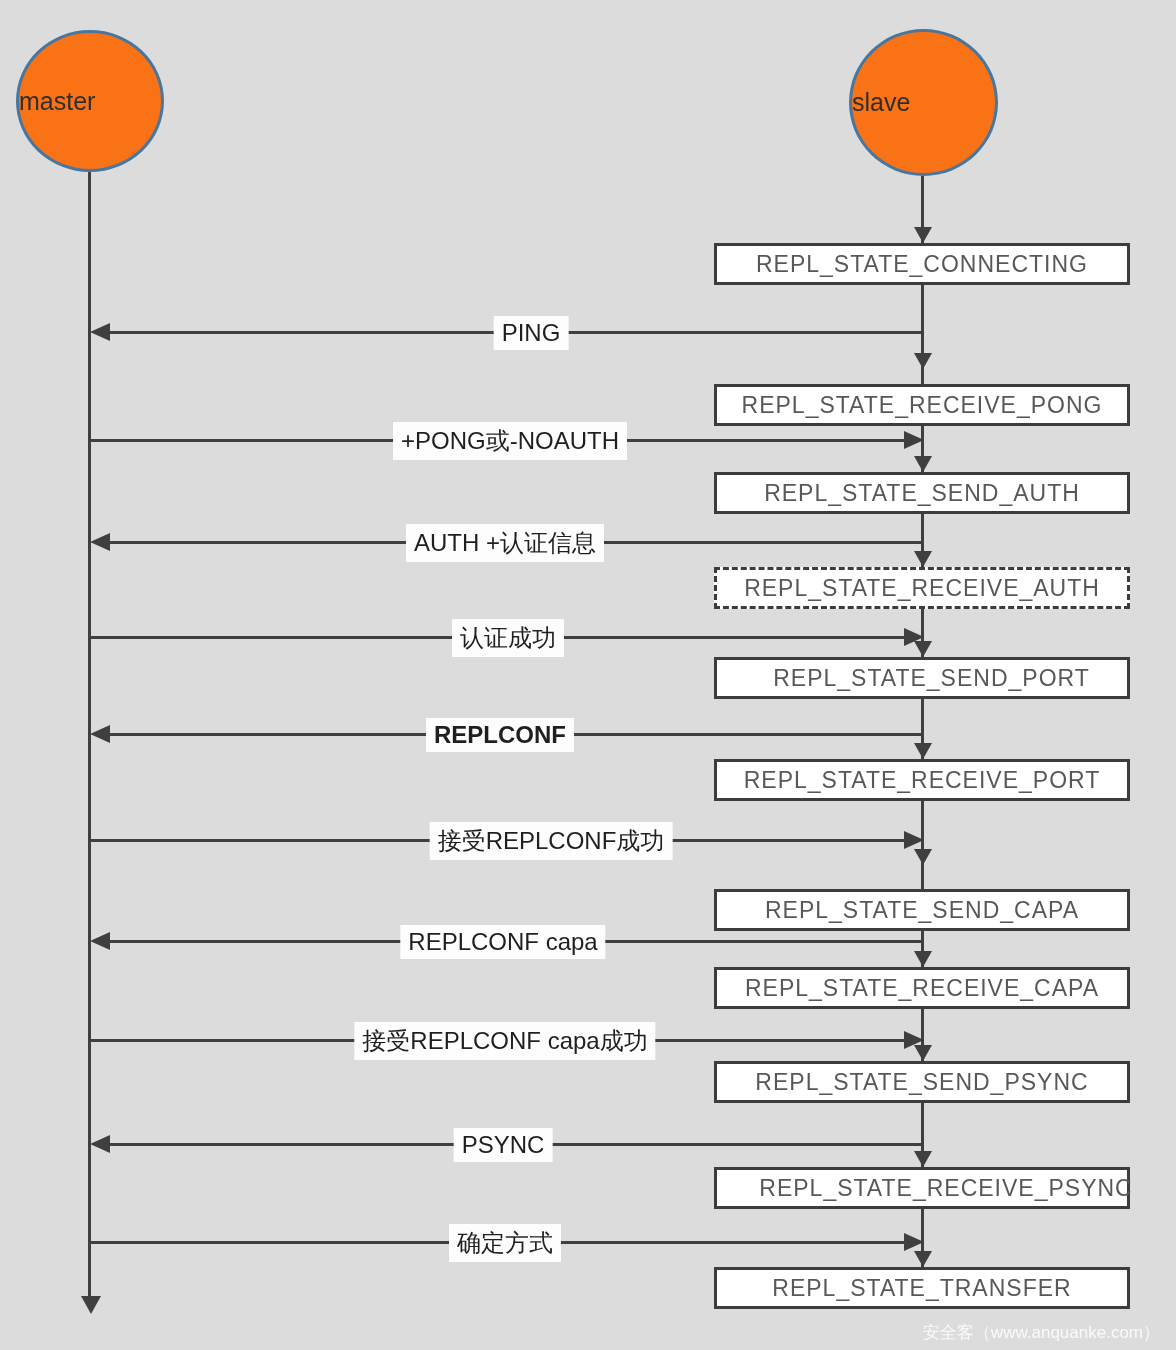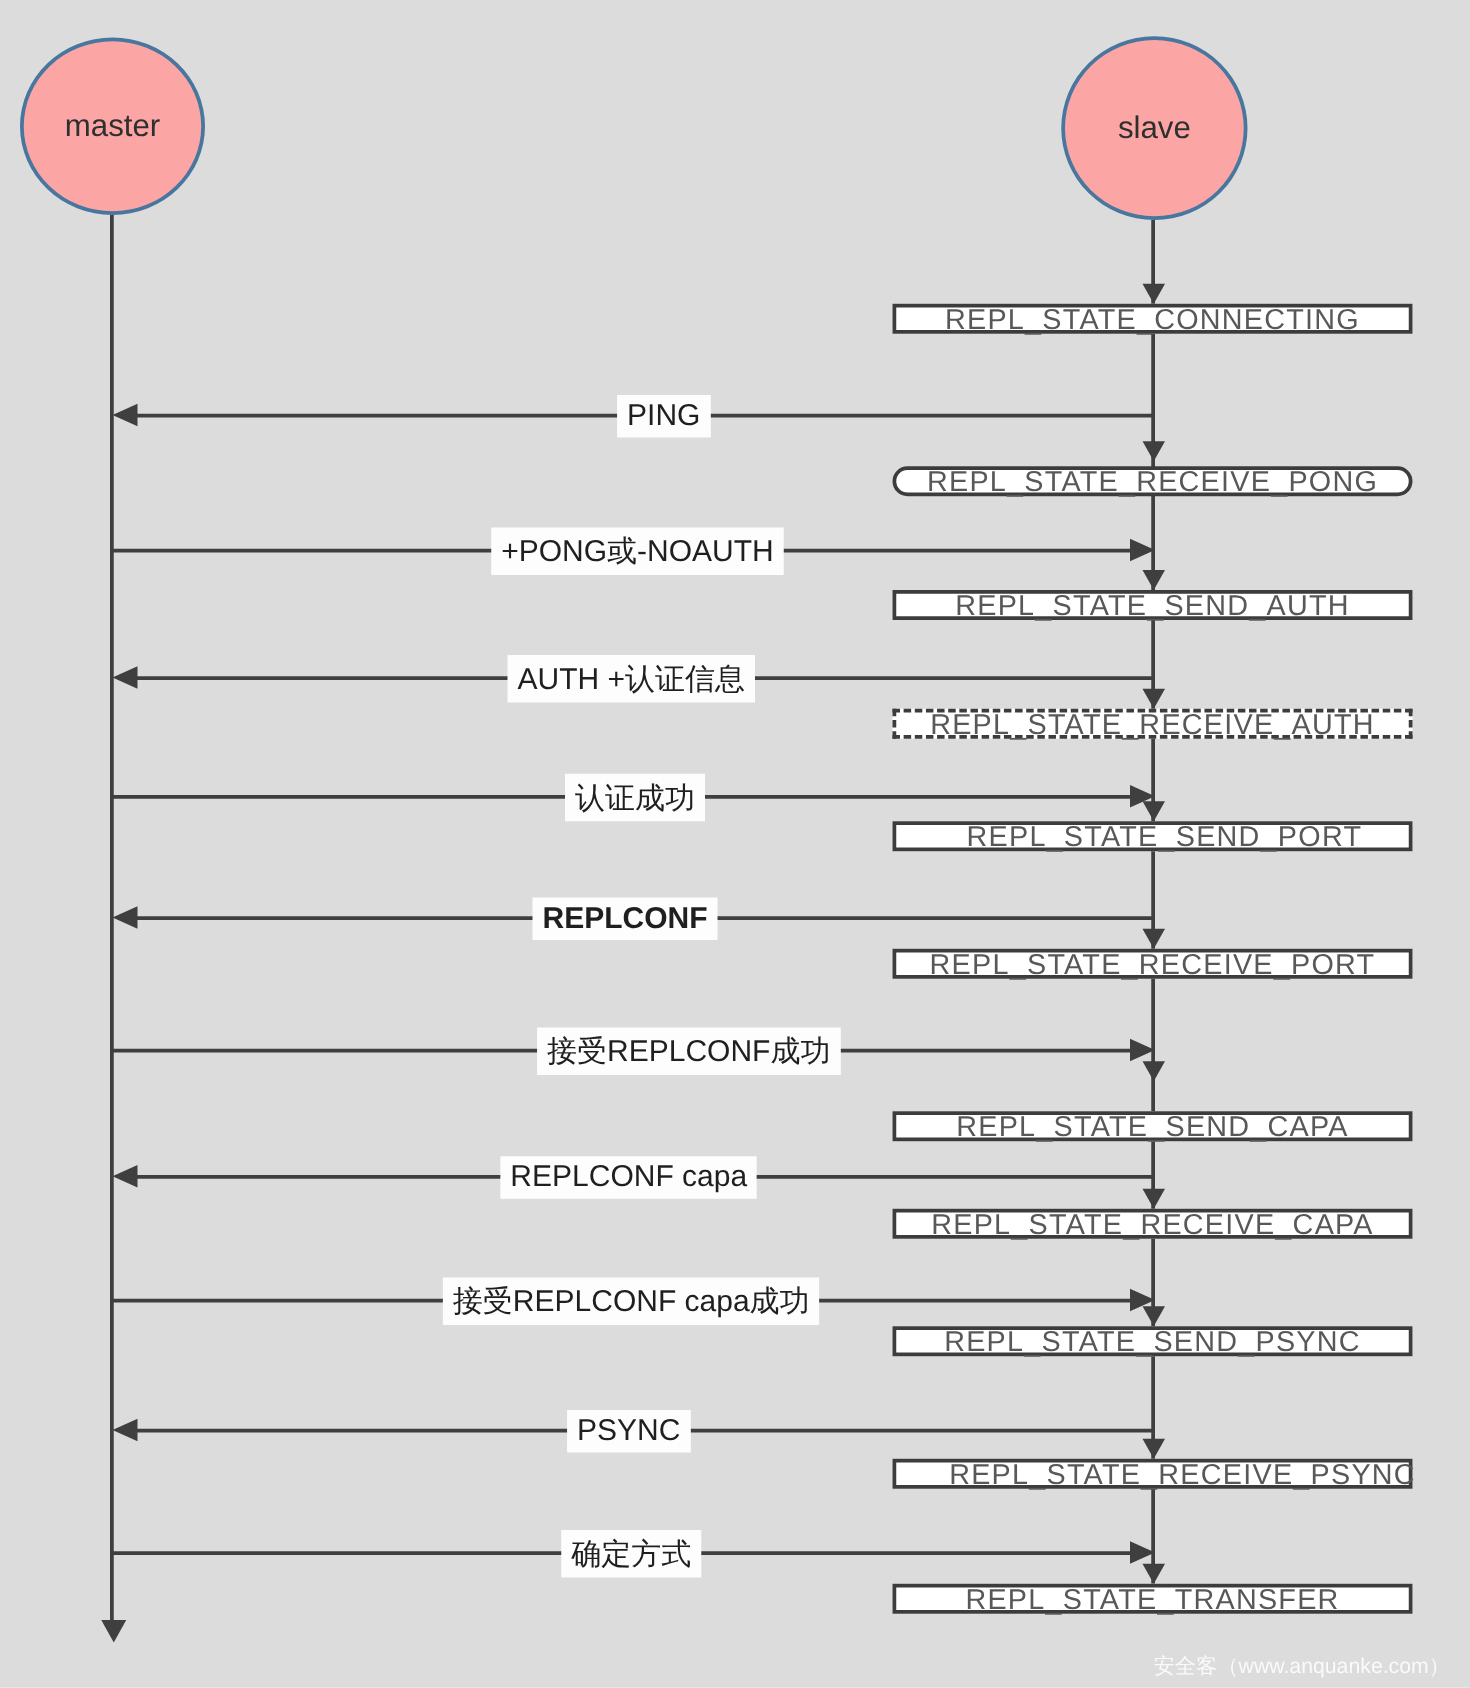--- a/index.html
+++ b/index.html
@@ -3,43 +3,43 @@
 <meta charset="utf-8">
 <style>
   html,body { margin:0; padding:0; }
   body { font-family:"Liberation Sans","DejaVu Sans",sans-serif; }
   #stage {
     position:relative; width:1176px; height:1350px;
     background:#dcdcdc; overflow:hidden;
   }
   .actor {
     position:absolute; border-radius:50%;
-    background:#fca5a5; border:3px solid #47769f;
-    display:flex; align-items:center; justify-content:center;
+    background:#f97316; border:3px solid #47769f;
+    display:flex; align-items:center; 
     font-size:25px; color:#2f2f2f; box-sizing:border-box;
   }
   .vline { position:absolute; width:3px; background:#3f3f3f; }
   .hline { position:absolute; height:3px; background:#3f3f3f; }
   .arr-left {
     position:absolute; width:0; height:0;
     border-top:9px solid transparent; border-bottom:9px solid transparent;
     border-right:20px solid #3f3f3f;
   }
   .arr-right {
     position:absolute; width:0; height:0;
     border-top:9px solid transparent; border-bottom:9px solid transparent;
     border-left:20px solid #3f3f3f;
   }
   .arr-down {
     position:absolute; width:0; height:0;
     border-left:9px solid transparent; border-right:9px solid transparent;
     border-top:16px solid #3f3f3f;
   }
   .state-box {
-    position:absolute; left:714px; width:416px; height:24px;
+    position:absolute; left:714px; width:416px; height:42px;
     background:#ffffff; border:3px solid #3c3c3c; box-sizing:border-box;
     display:flex; align-items:center; justify-content:center;
     font-size:23px; color:#585858; letter-spacing:1px; z-index:2;
     white-space:nowrap;
   }
   .state-box.dashed { border-style:dashed; }
   .msg-label {
     position:absolute; transform:translate(-50%,-50%);
     background:#fdfdfd; padding:3px 8px;
     font-size:24px; color:#1f1f1f; white-space:nowrap; z-index:3;
@@ -73,21 +73,21 @@
   <div class="arr-down" style="left:914px; top:743px;"></div>
   <div class="arr-down" style="left:914px; top:849px;"></div>
   <div class="arr-down" style="left:914px; top:951px;"></div>
   <div class="arr-down" style="left:914px; top:1045px;"></div>
   <div class="arr-down" style="left:914px; top:1151px;"></div>
   <div class="arr-down" style="left:914px; top:1251px;"></div>
 
   <div class="state-box" style="top:243px;">
       <span>REPL_STATE_CONNECTING</span>
     </div>
-  <div class="state-box" style="top:373px;border-radius:14px;">
+  <div class="state-box" style="top:384px;">
       <span>REPL_STATE_RECEIVE_PONG</span>
     </div>
   <div class="state-box" style="top:472px;">
       <span>REPL_STATE_SEND_AUTH</span>
     </div>
   <div class="state-box dashed" style="top:567px;">
       <span>REPL_STATE_RECEIVE_AUTH</span>
     </div>
   <div class="state-box" style="top:657px;padding-left:19px;">
       <span>REPL_STATE_SEND_PORT</span>

